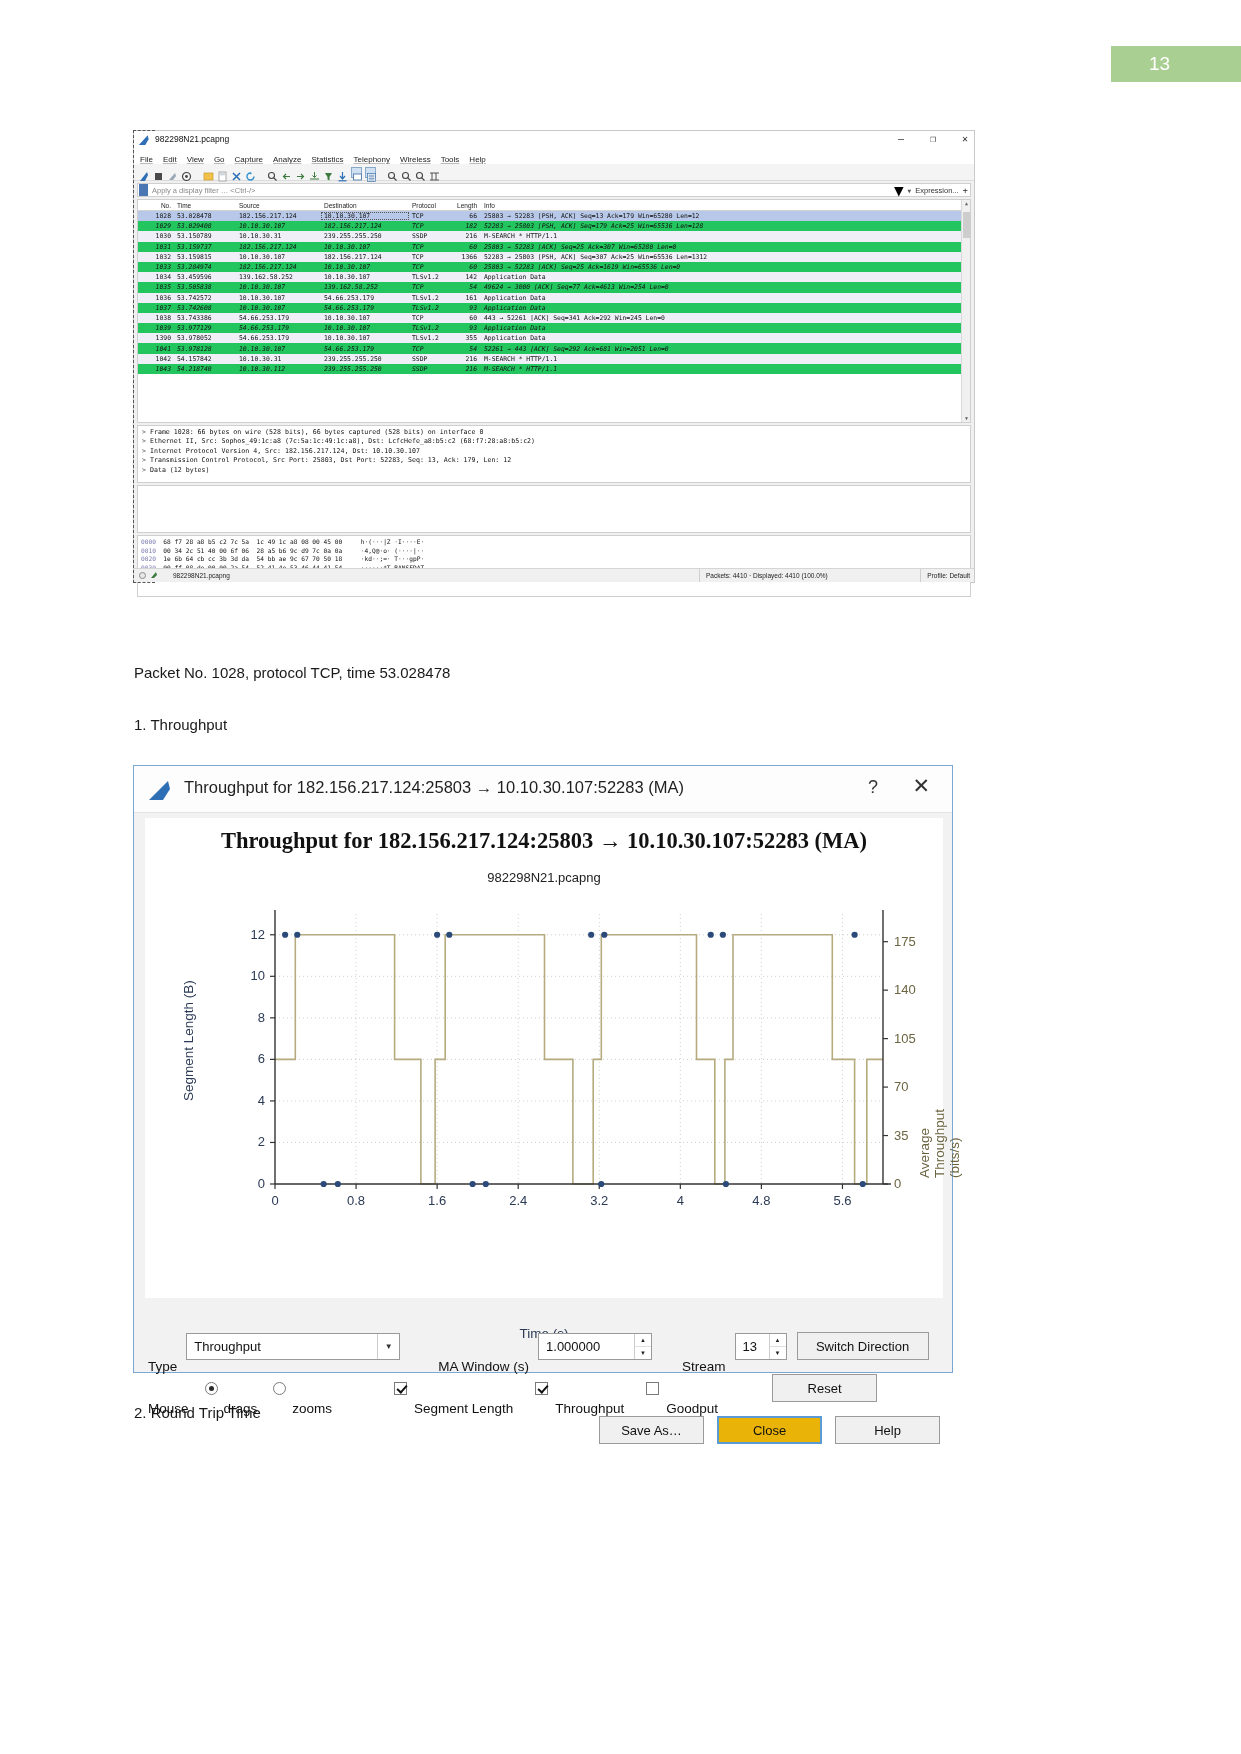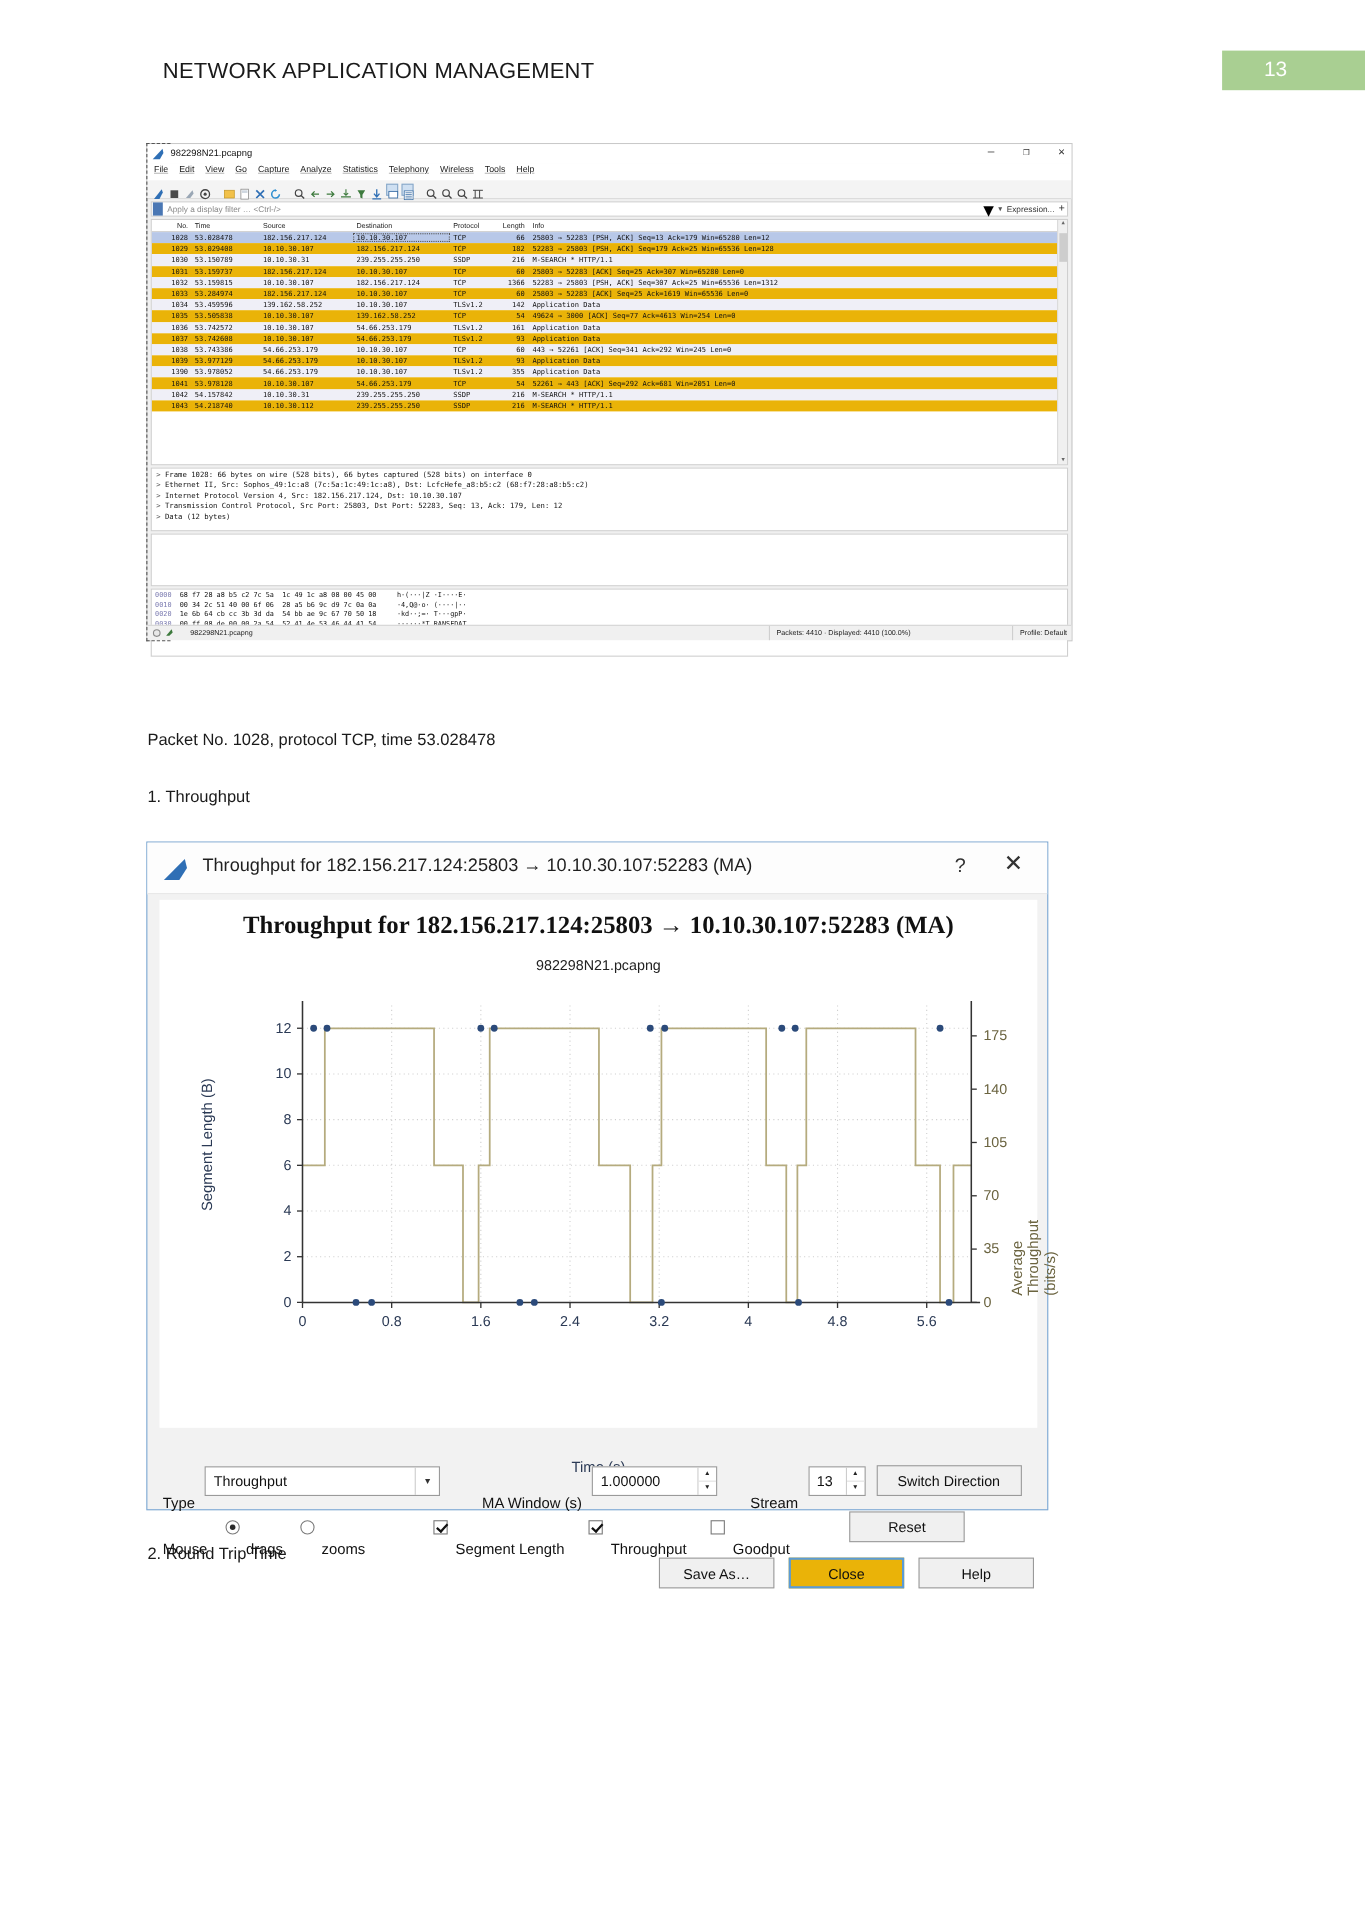--- a/index.html
+++ b/index.html
@@ -46,21 +46,21 @@
   }
   .ws-title-text{
     position:absolute; left:21px; top:3px;
     font-size:8.5px; color:#111; font-family:"Liberation Sans", sans-serif;
   }
   .ws-winbtns{ position:absolute; right:4px; top:2px; display:flex; gap:22px; }
   .ws-winbtns div{ font-size:10px; color:#333; line-height:12px; width:10px; text-align:center;}
 
   .ws-menubar{
     height:15px; background:#ffffff; position:relative;
-    padding-left:6px; display:flex; align-items:flex-start; gap:10px;
+    padding-left:6px; display:flex; align-items:flex-end; gap:10px;
   }
   .ws-menubar span{
     font-size:8px; color:#1c1c1c; font-family:"Liberation Sans", sans-serif;
     text-decoration:underline; text-decoration-color:#bbb;
   }
   .ws-toolbar{
     height:17px; background:#f4f4f4; border-bottom:1px solid #dcdcdc;
     display:flex; align-items:center; padding-left:5px; gap:3px;
   }
   .tb-ico{ width:11px; height:11px; display:inline-block; position:relative;}
@@ -89,21 +89,21 @@
   .pkt-pane{ position:relative; margin:0 3px; background:#fff; border:1px solid #cfcfcf; height:224px; overflow:hidden;}
   .pkt-header{
     display:flex; height:11px; background:#ffffff; border-bottom:1px solid #d3d3d3;
     font-size:6.5px; color:#222; align-items:center;
     font-family:"Liberation Sans", sans-serif;
   }
   .pkt-header div{ padding-left:3px; }
   .pkt-row{ display:flex; height:10.2px; font-size:6.4px; color:#111; align-items:center; white-space:nowrap;}
   .pkt-row.sel{ background:#b8c8e8; }
   .pkt-row.odd{ background:#efeff7; }
-  .pkt-row.even{ background:#eab308; }
+  .pkt-row.even{ background:#22c55e;font-style:italic; }
   .c-no{ width:36px; text-align:right; padding-right:3px;}
   .c-time{ width:62px; padding-left:3px;}
   .c-src{ width:85px; padding-left:3px;}
   .c-dst{ width:88px; padding-left:3px;}
   .c-proto{ width:40px; padding-left:3px;}
   .c-len{ width:32px; text-align:right; padding-right:4px;}
   .c-info{ flex:1; padding-left:3px;}
   .dst-dotted{ outline:1px dotted #555; outline-offset:-1px; }
 
   .vscroll{
@@ -244,21 +244,20 @@
   .chk{ width:13px; height:13px; border:1px solid #7a7a7a; background:#fff; position:relative; display:inline-block;}
   .chk.on::after{
     content:""; position:absolute; left:3.5px; top:0.5px; width:4px; height:8px;
     border:solid #111; border-width:0 2px 2px 0; transform:rotate(42deg);
   }
 </style>
 </head>
 <body>
 
 <div class="page-header">
-  <div class="title">NETWORK APPLICATION MANAGEMENT</div>
   <div class="page-number-box">
     <span>13</span>
   </div>
 </div>
 
 <div class="ws-window">
 
   <div class="ws-titlebar">
     <svg class="ws-shark" viewBox="0 0 16 14">
       <path d="M1 13 L12 1 L13 6 L9 13 Z" fill="#2f6fb5"></path>

